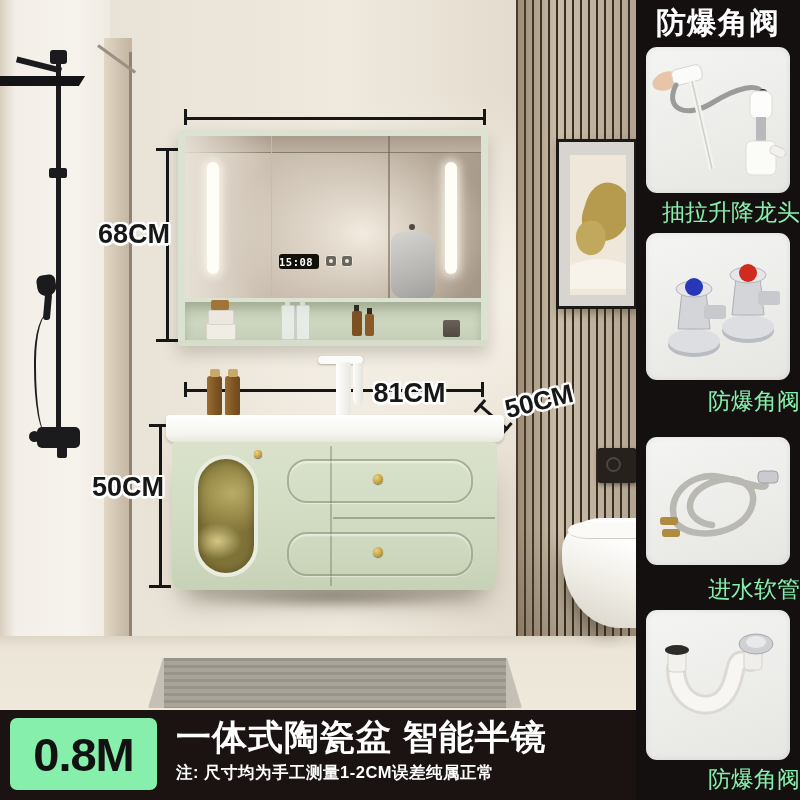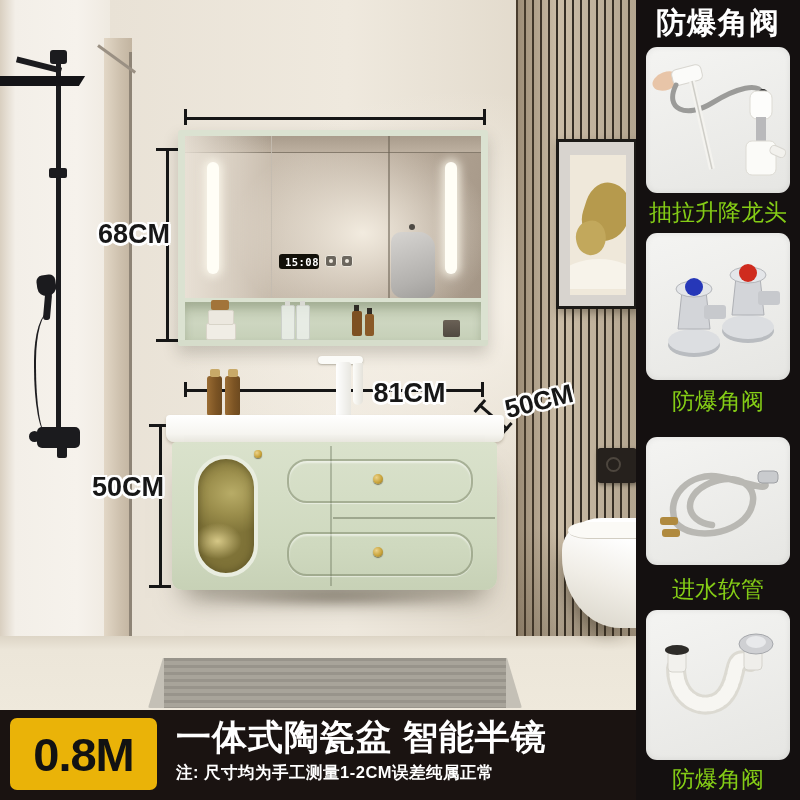--- a/index.html
+++ b/index.html
@@ -42,21 +42,21 @@
     background:radial-gradient(200px 150px at 60% 60%, #f2ebdf 0%, rgba(242,235,223,0) 65%),
     linear-gradient(105deg,#d2c7b9 0%,#c6baab 38%,#b5a797 68%,#a49686 100%);}
   .mg{position:absolute;}
   .mirror-ceiling{left:0;top:0;width:100%;height:16px;background:linear-gradient(180deg,#a99c8c,#bdb0a0);border-bottom:1px solid rgba(90,84,72,.45);}
   .mirror-leftcol{left:0;top:0;width:86px;height:100%;background:linear-gradient(90deg,rgba(236,229,218,.85),rgba(236,229,218,0));border-right:1px solid rgba(120,110,95,.30);}
   .mirror-seam{left:203px;top:0;width:2px;height:100%;background:rgba(105,96,82,.55);}
   .led{top:26px;width:12px;height:112px;background:#fffef6;border-radius:6px;box-shadow:0 0 10px 3px rgba(255,252,240,.8);}
   .towel{left:206px;top:96px;width:44px;height:66px;border-radius:10px 16px 8px 12px;background:linear-gradient(160deg,#d6d4d1,#b3b1ae 70%,#a09e9b);}
   .towel-hook{left:224px;top:88px;width:6px;height:6px;border-radius:50%;background:#4e4a44;}
   .mirror-clock{left:94px;top:118px;width:40px;height:15px;background:#121009;border-radius:3px;color:#fff;
-    font:700 10.5px "DejaVu Sans Mono",monospace;display:flex;align-items:center;justify-content:flex-end;letter-spacing:.5px;}
+    font:700 10.5px "DejaVu Sans Mono",monospace;display:flex;align-items:center;justify-content:flex-start;letter-spacing:.5px;}
   .mirror-btn{top:119px;width:12px;height:12px;border:1.5px solid #eee9df;border-radius:3px;background:rgba(45,42,36,.65);box-sizing:border-box;}
   .mirror-btn i{display:block;margin:2.5px auto;width:4px;height:4px;border-radius:50%;background:#eee9df;}
   .shelf{left:185px;top:302px;width:296px;height:38px;background:linear-gradient(180deg,#bfc9b0,#cdd6c0 55%,#c6d0b8);box-shadow:inset 0 6px 8px rgba(80,90,65,.25);}
   .shelf-lip{left:178px;top:340px;width:310px;height:6px;background:#d6ddcb;border-radius:0 0 3px 3px;}
 
   
   .jar-b{left:206px;top:323px;width:28px;height:15px;background:#f0ede5;border:1px solid #d8d4c8;border-radius:2px;}
   .jar-m{left:208px;top:310px;width:24px;height:13px;background:#ece8df;border:1px solid #d8d4c8;border-radius:2px;}
   .jar-t{left:211px;top:300px;width:18px;height:10px;background:#a2743a;border-radius:2px;}
   .btl-c1{left:281px;top:305px;width:12px;height:33px;background:rgba(238,241,238,.8);border:1px solid #ccd0ca;border-radius:2px;}
@@ -97,31 +97,31 @@
   .art-gold2{position:absolute;left:6px;top:66px;width:30px;height:34px;background:#c2a85c;border-radius:55% 45% 60% 50%;transform:rotate(-14deg);}
   .art-wave{position:absolute;left:-6px;top:104px;width:70px;height:30px;background:#f7f3ea;border-radius:50% 50% 0 0;}
   .flush-plate{left:597px;top:448px;width:40px;height:35px;background:#26211d;border-radius:4px;box-shadow:1px 2px 4px rgba(30,25,18,.5);}
   .flush-btn{position:absolute;left:9px;top:9px;width:15px;height:15px;border:2px solid #4d463e;border-radius:50%;box-sizing:border-box;}
   .toilet{left:562px;top:518px;width:75px;height:110px;background:linear-gradient(200deg,#ffffff 18%,#f0ede6 55%,#dcd8cd 90%);
     border-radius:40px 0 0 58px/32px 0 0 72px;box-shadow:-10px 16px 16px -10px rgba(60,50,35,.45);}
   .toilet-seat{position:absolute;left:6px;top:4px;width:70px;height:16px;background:#fbfaf6;border-radius:50%/90% 0 0 90%;border-bottom:1.5px solid #d2cec3;}
 
   
   .banner{left:0;top:710px;width:636px;height:90px;background:#1a1311;}
-  .size-badge{position:absolute;left:10px;top:8px;width:147px;height:72px;background:#eab308;border-radius:7px;display:flex;align-items:center;justify-content:center;
+  .size-badge{position:absolute;left:10px;top:8px;width:147px;height:72px;background:#86efac;border-radius:7px;display:flex;align-items:center;justify-content:center;
     font:800 47px "Liberation Sans",sans-serif;color:#121212;letter-spacing:-1px;}
   .banner-text{position:absolute;left:176px;top:4px;width:450px;color:#fff;}
   .banner-title{font:800 35px "Liberation Sans",sans-serif;letter-spacing:1px;white-space:nowrap;}
   .banner-note{margin-top:1px;font:600 16.5px "Liberation Sans",sans-serif;letter-spacing:.5px;white-space:nowrap;}
 
   
   .sidebar{left:636px;top:0;width:164px;height:800px;background:#141010;}
   .sb-header{position:absolute;left:0;top:3px;width:164px;text-align:center;color:#fff;font:800 30px "Liberation Sans",sans-serif;letter-spacing:1px;white-space:nowrap;}
   .sb-card{position:absolute;left:10px;width:144px;background:linear-gradient(160deg,#f4f4f2,#e6e6e3);border-radius:11px;box-shadow:inset 0 0 6px rgba(0,0,0,.08);}
-  .sb-label{position:absolute;left:0;width:164px;text-align:center;color:#84cc16;font:500 23px "Liberation Sans",sans-serif;white-space:nowrap;}
+  .sb-label{position:absolute;left:0;width:164px;text-align:right;color:#86efac;font:500 23px "Liberation Sans",sans-serif;white-space:nowrap;}
 </style>
 </head>
 <body>
 
 <div id="canvas">
 
   <div class="abs wall-main"></div>
   <div class="abs wall-left"></div>
   <div class="abs slat-wall"></div>
   <div class="abs slat-shade"></div>

